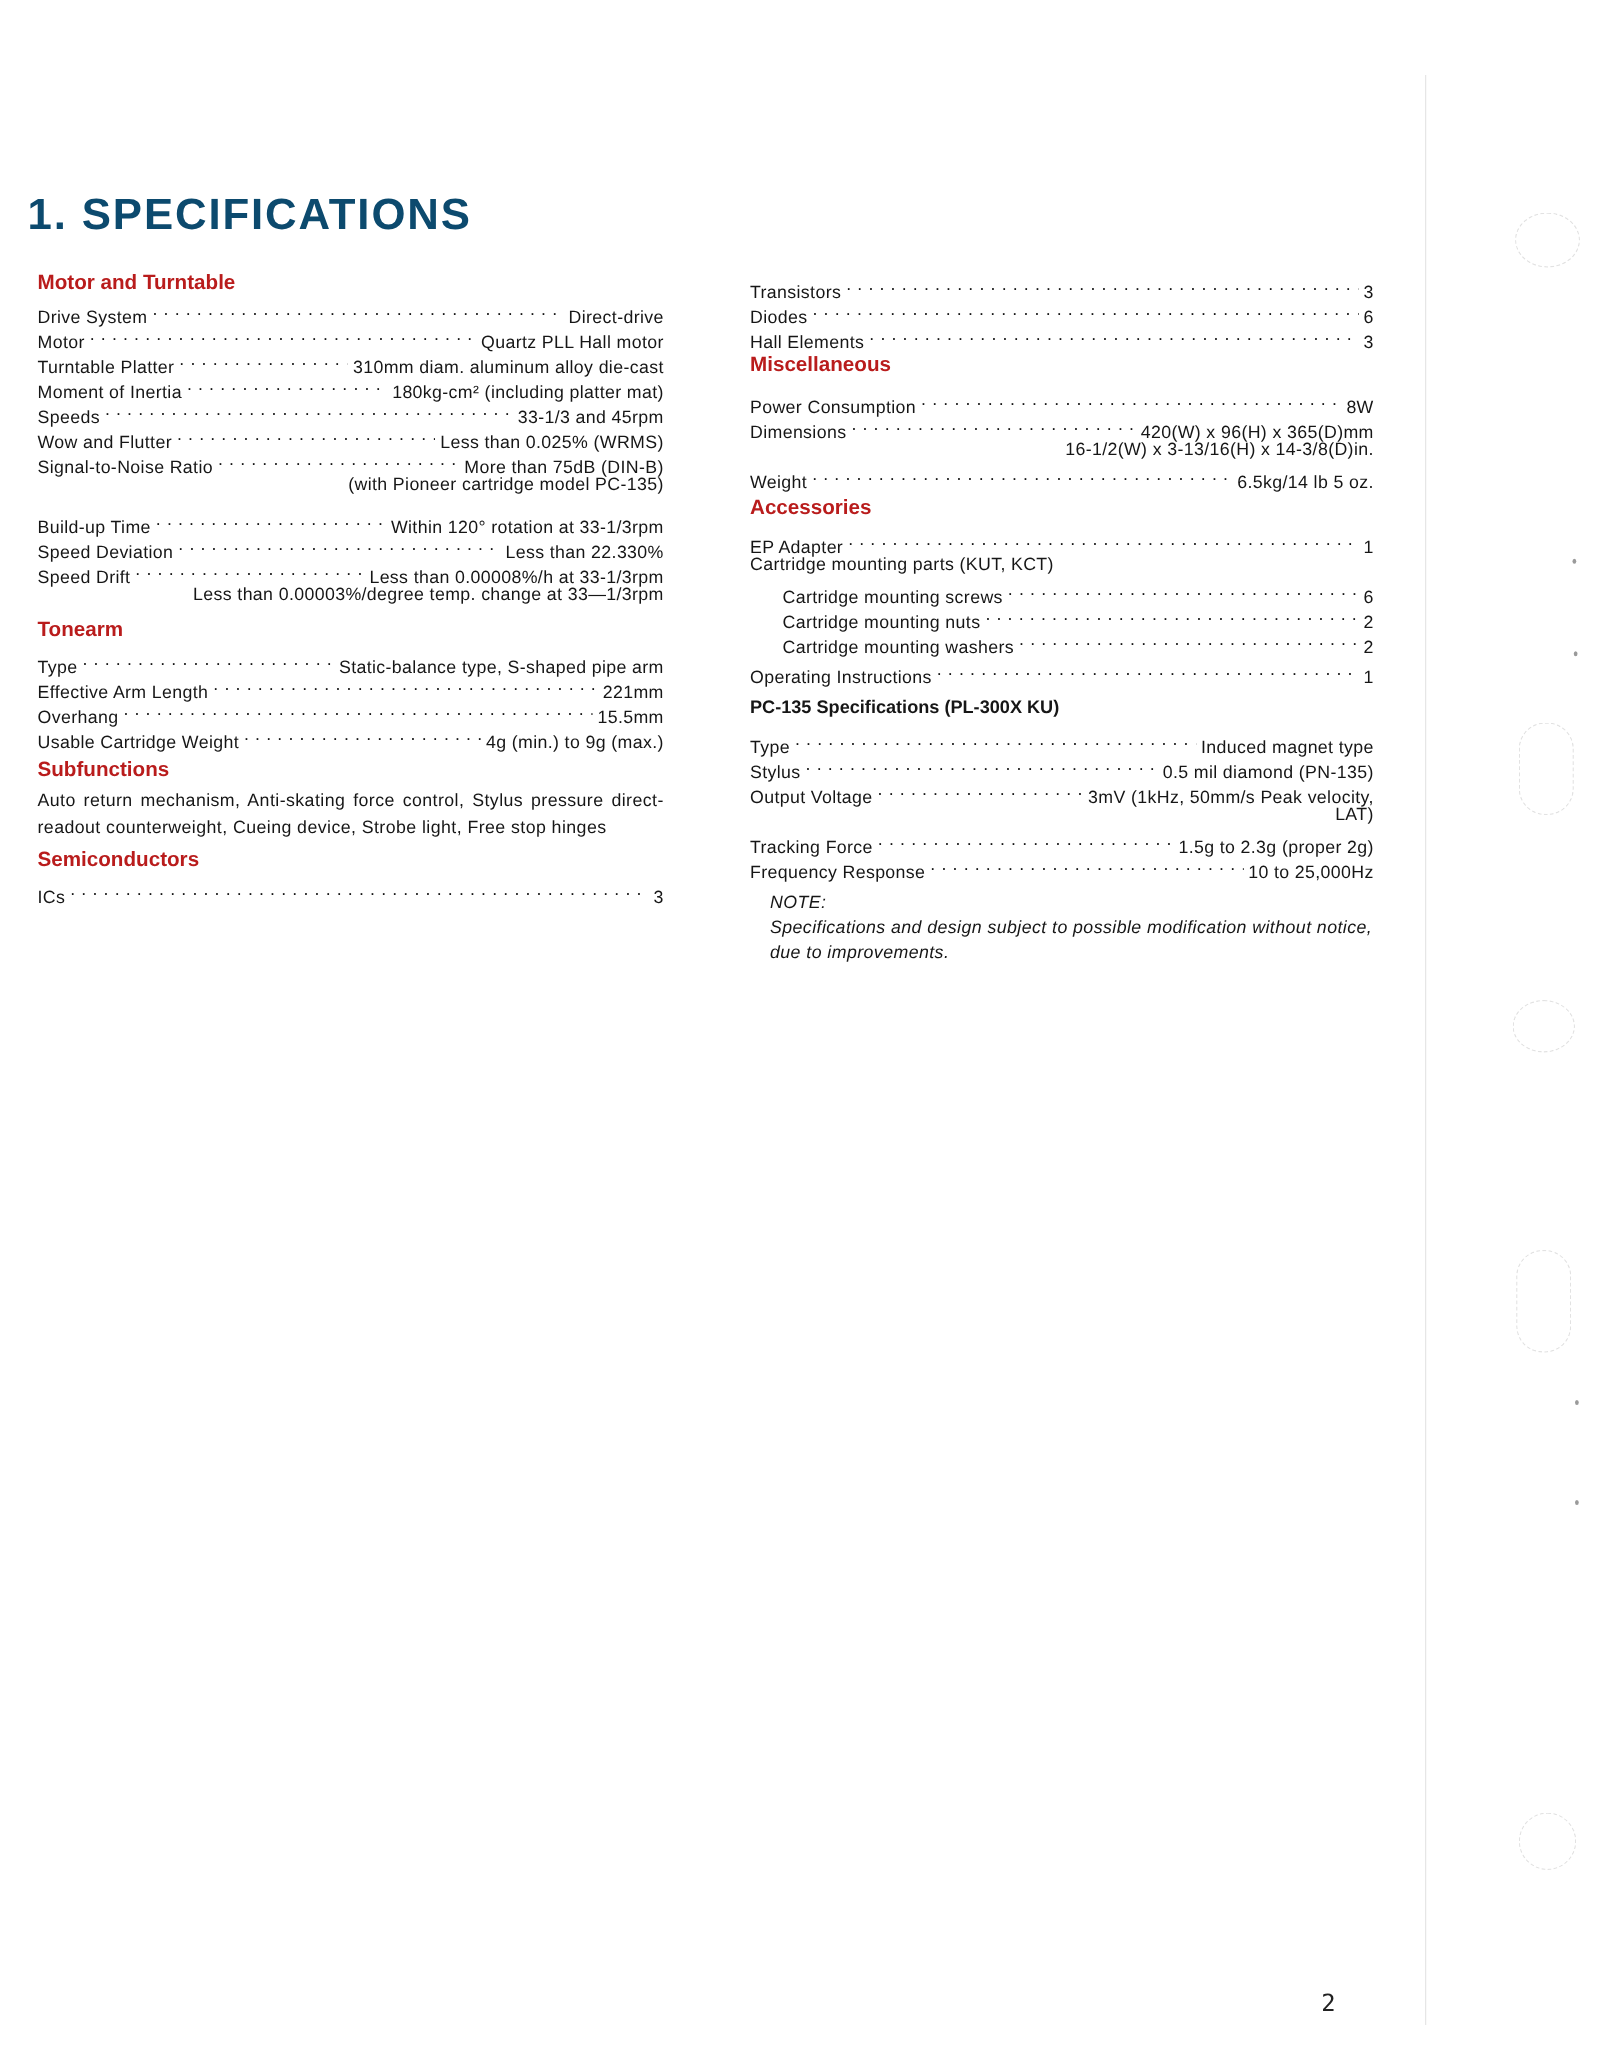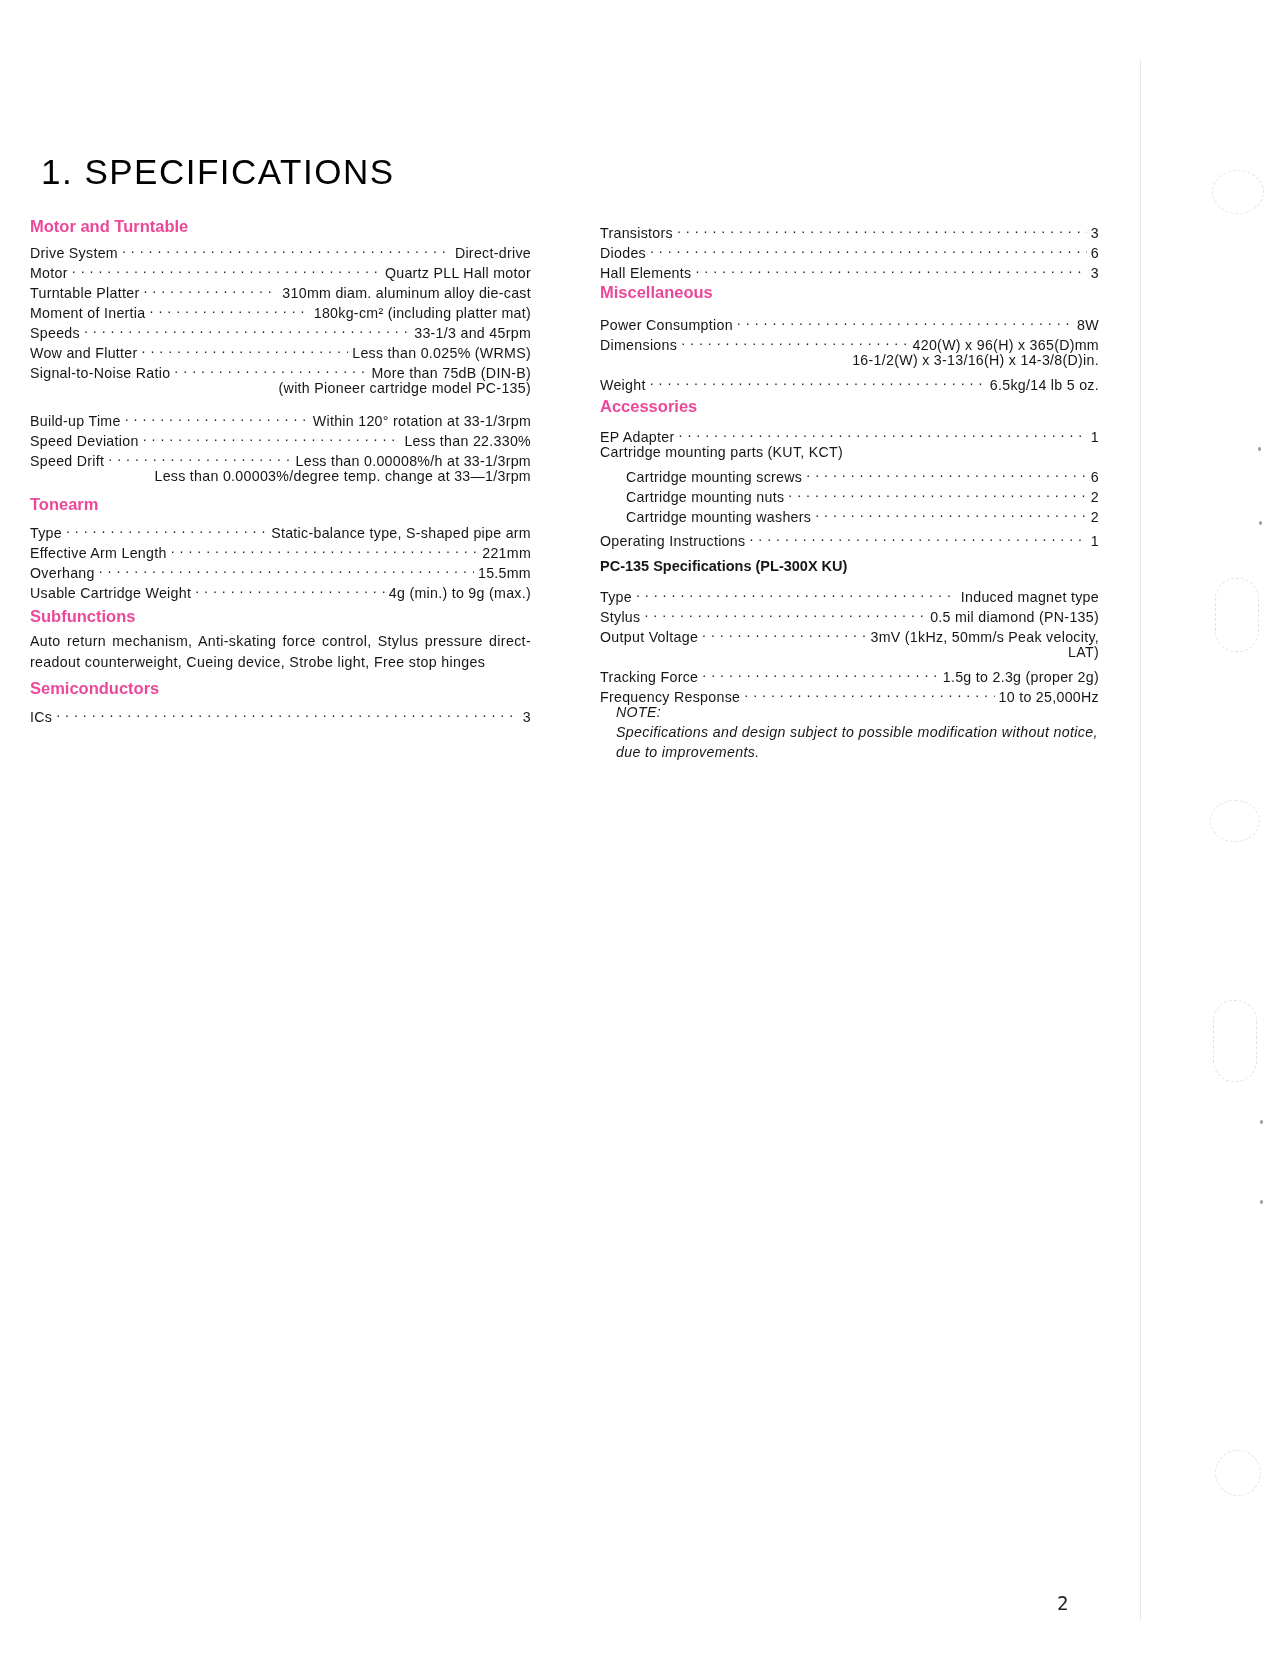--- a/index.html
+++ b/index.html
@@ -2,29 +2,29 @@
 <html><head>
   <meta charset="utf-8">
   <style>
     html, body { margin: 0; padding: 0; }
     body {
       width: 1280px; height: 1656px; position: relative; overflow: hidden;
       background: #ffffff; color: #161616;
       font-family: "Liberation Sans", "DejaVu Sans", sans-serif;
     }
     .page-title {
-      position: absolute; left: 41px; top: 152px;
-      font-size: 35px; font-weight: normal; letter-spacing: 1.5px;
-      color: #000000;
+      position: absolute; left: 22px; top: 152px;
+      font-size: 35px; font-weight: bold; letter-spacing: 1.5px;
+      color: #0c4a6e;
     }
     .col { position: absolute; top: 214px; }
     .col-left { left: 30px; width: 501px; }
     .col-right { left: 600px; width: 499px; top: 218px; }
     .section-h {
-      font-size: 16.5px; font-weight: bold; color: #ec4899;
+      font-size: 16.5px; font-weight: bold; color: #b91c1c;
       margin: 0; height: 24px; line-height: 24px;
     }
     .spec-row {
       display: flex; align-items: baseline;
       font-size: 14.2px; height: 20px; line-height: 20px; letter-spacing: 0.3px;
       white-space: nowrap;
     }
     .spec-row .lbl { flex: 0 0 auto; }
     .spec-row .dots {
       flex: 1 1 auto; overflow: hidden; margin: 0 4px;
@@ -35,21 +35,21 @@
       position: absolute; left: 0; top: 0; white-space: nowrap; letter-spacing: 0.5px;
     }
     .spec-row .val { flex: 0 0 auto; text-align: right; }
     .cont { font-size: 14.2px; height: 20px; line-height: 20px; text-align: right; letter-spacing: 0.3px; white-space: nowrap; }
     .indent { padding-left: 26px; }
     .plain { font-size: 14.2px; line-height: 20px; letter-spacing: 0.3px; }
     .para { font-size: 14.2px; line-height: 21px; letter-spacing: 0.35px; text-align: justify; }
     .gap-s { height: 6px; }
     .gap-m { height: 8px; }
     .pc-h { font-size: 14.5px; font-weight: bold; height: 24px; line-height: 24px; }
-    .note { padding-left: 16px; font-style: italic; font-size: 14.2px; line-height: 20px; letter-spacing: 0.35px; }
+    .note { margin-top: 10px; padding-left: 16px; font-style: italic; font-size: 14.2px; line-height: 20px; letter-spacing: 0.35px; }
     .page-number {
       position: absolute; left: 1057px; top: 1592px;
       font-family: "DejaVu Sans Mono", monospace; font-size: 19px; color: #222;
     }
     .edge-rule {
       position: absolute; left: 1140px; top: 60px; width: 1px; height: 1560px;
       background: #e6e6e6;
     }
     .punch {
       position: absolute; border: 1px dashed #e2e2e2; border-radius: 50%;

